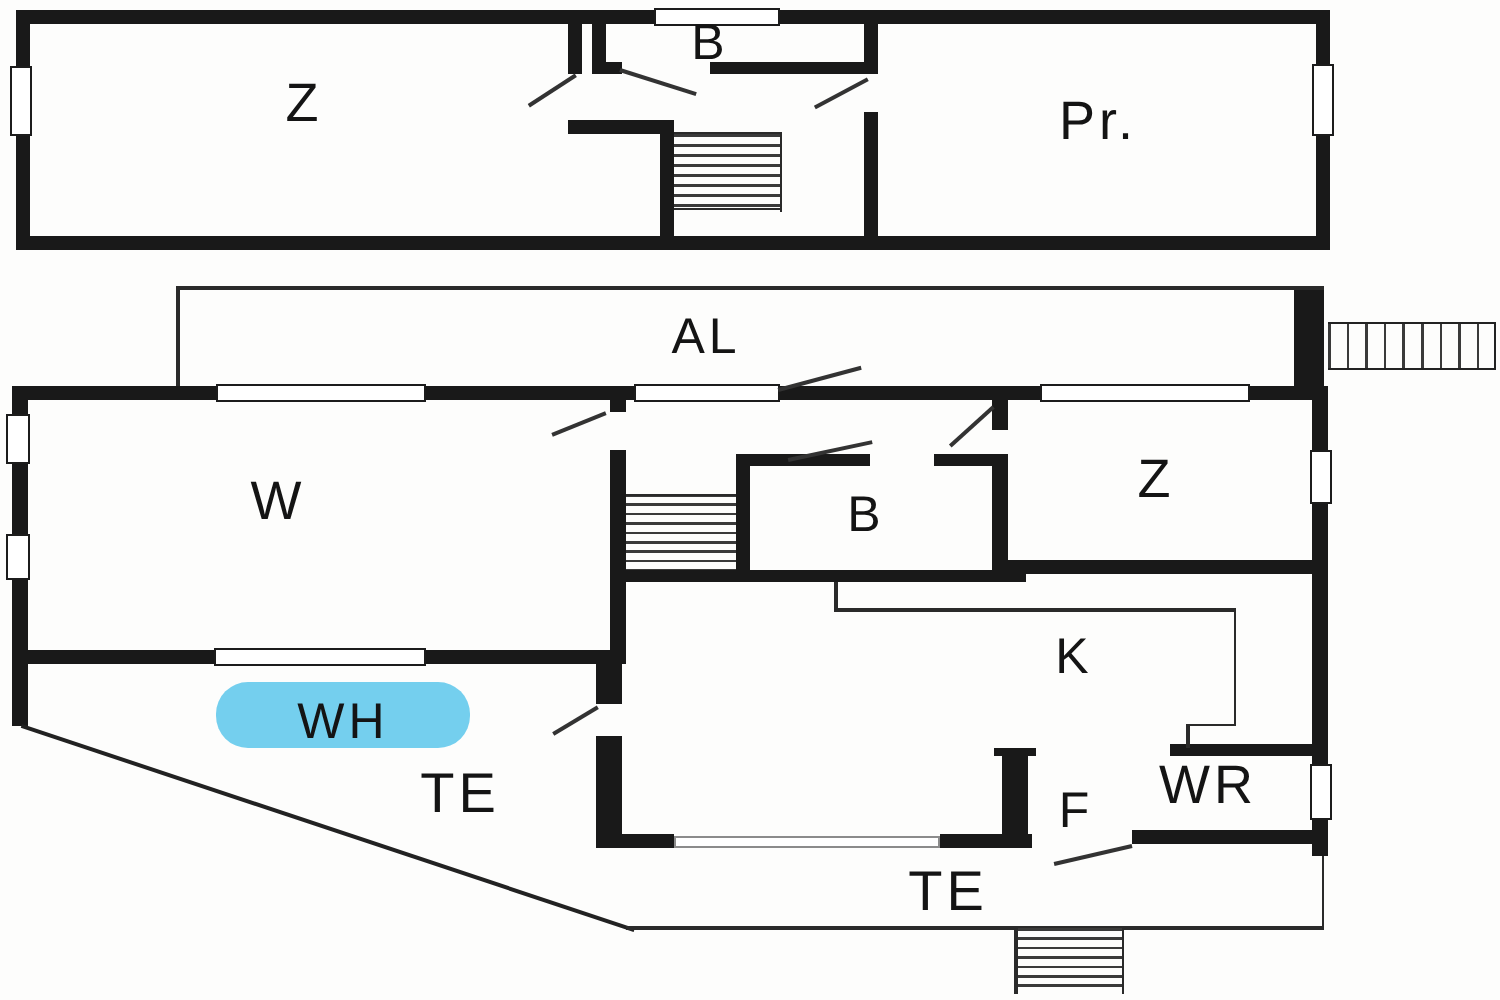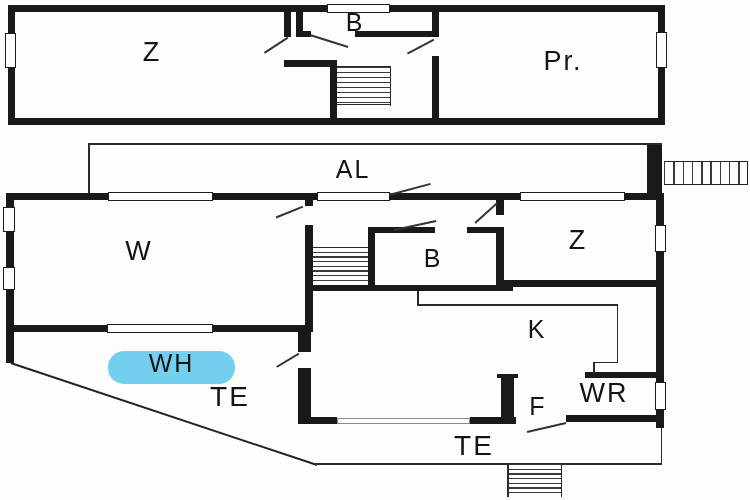--- a/index.html
+++ b/index.html
@@ -19,22 +19,22 @@
   .sw { position:absolute; height:1.6px; background:#333; transform-origin:0 50%; }
   
   .st-h { position:absolute; background-image:repeating-linear-gradient(to bottom,#3a3a3a 0,#3a3a3a 1.3px,transparent 1.3px,transparent 5px); }
   .st-h2 { position:absolute; background-image:repeating-linear-gradient(to bottom,#3a3a3a 0,#3a3a3a 1.3px,transparent 1.3px,transparent 4.7px); }
   .st-v { position:absolute; border:1.5px solid #222; border-left:none; box-sizing:border-box;
           background-image:repeating-linear-gradient(to right,#3a3a3a 0,#3a3a3a 1.3px,transparent 1.3px,transparent 9.3px); }
   
   .lbl { position:absolute; transform:translate(-50%,-50%); color:#141414; letter-spacing:2px; white-space:nowrap; line-height:1; }
   .fs27 { font-size:27px; } .fs25 { font-size:25px; } .fs28 { font-size:28px; }
   
-  #wh-box { position:absolute; left:108px; top:351px; width:127px; height:33px; background:#74cfee;
-            display:flex; align-items:flex-start; justify-content:center;border-radius:16px; }
+  #wh-box { position:absolute; left:108px; top:341px; width:127px; height:33px; background:#74cfee;
+            display:flex; align-items:flex-end; justify-content:center;border-radius:16px; }
   #wh-box .lbl { position:static; transform:none; }
   .diag { position:absolute; left:11px; top:362px; width:323px; height:2px; background:#222;
           transform-origin:0 0; transform:rotate(18.43deg); }
 </style>
 </head>
 <body>
 
 <div id="canvas">
 
   <div class="layer">
@@ -61,21 +61,21 @@
     <div class="t" style="left:337px;top:66px;width:53px;height:1.3px"></div>
     <div class="t" style="left:389.5px;top:66px;width:1.5px;height:40px"></div>
     <div class="t" style="left:337px;top:103.5px;width:54px;height:1.5px"></div>
 
     <div class="sw" style="left:288px;top:37px;width:27.5px;transform:rotate(147deg)"></div>
     <div class="sw" style="left:310px;top:33.5px;width:40px;transform:rotate(17.5deg)"></div>
     <div class="sw" style="left:434px;top:39px;width:29.5px;transform:rotate(152deg)"></div>
 
     <div class="lbl fs27" style="left:152px;top:52px">Z</div>
     <div class="lbl fs25" style="left:355px;top:22px">B</div>
-    <div class="lbl fs27" style="left:563px;top:61px">Pr.</div>
+    <div class="lbl fs27" style="left:549px;top:61px">Pr.</div>
   </div>
 
   <div class="layer">
 
     <div class="t" style="left:88px;top:143px;width:574px;height:1.8px"></div>
     <div class="t" style="left:88px;top:143px;width:1.8px;height:50px"></div>
     <div class="w" style="left:647px;top:145px;width:15px;height:48px"></div>
 
     <div class="st-v" style="left:664px;top:161px;width:84px;height:24px"></div>
 

